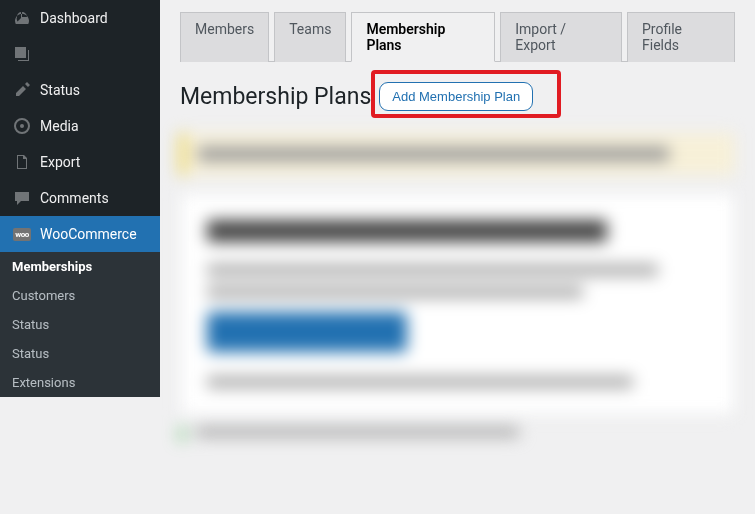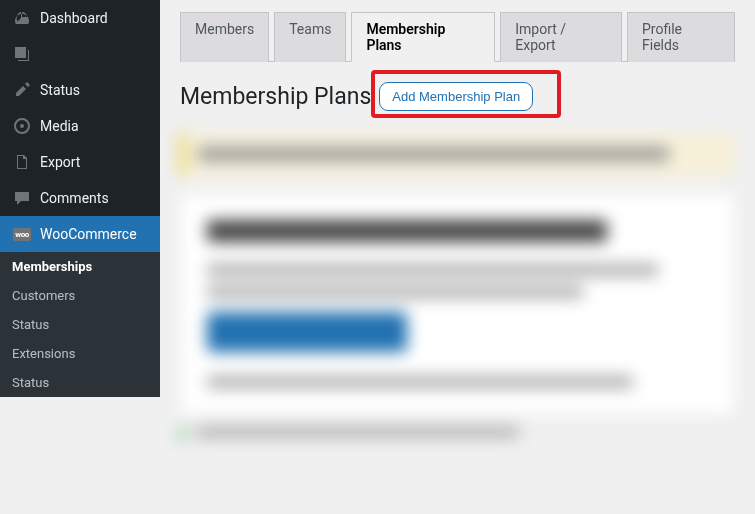--- a/index.html
+++ b/index.html
@@ -281,24 +281,24 @@
     <div class="submenu-item current">
       <span>Memberships</span>
     </div>
     <div class="submenu-item">
       <span>Customers</span>
     </div>
     <div class="submenu-item">
       <span>Status</span>
     </div>
     <div class="submenu-item">
+      <span>Status</span>
+    </div>
+    <div class="submenu-item">
       <span>Extensions</span>
-    </div>
-    <div class="submenu-item">
-      <span>Status</span>
     </div>
   </div>
 </div>
 
 <div class="main">
   <div class="tabs">
     <div class="tab">Members</div>
     <div class="tab">Teams</div>
     <div class="tab active">Membership Plans</div>
     <div class="tab">Import / Export</div>

